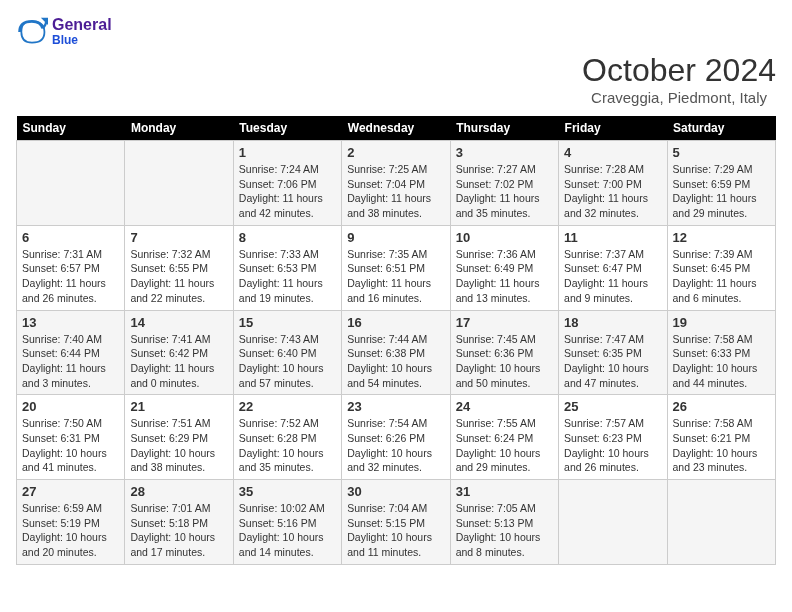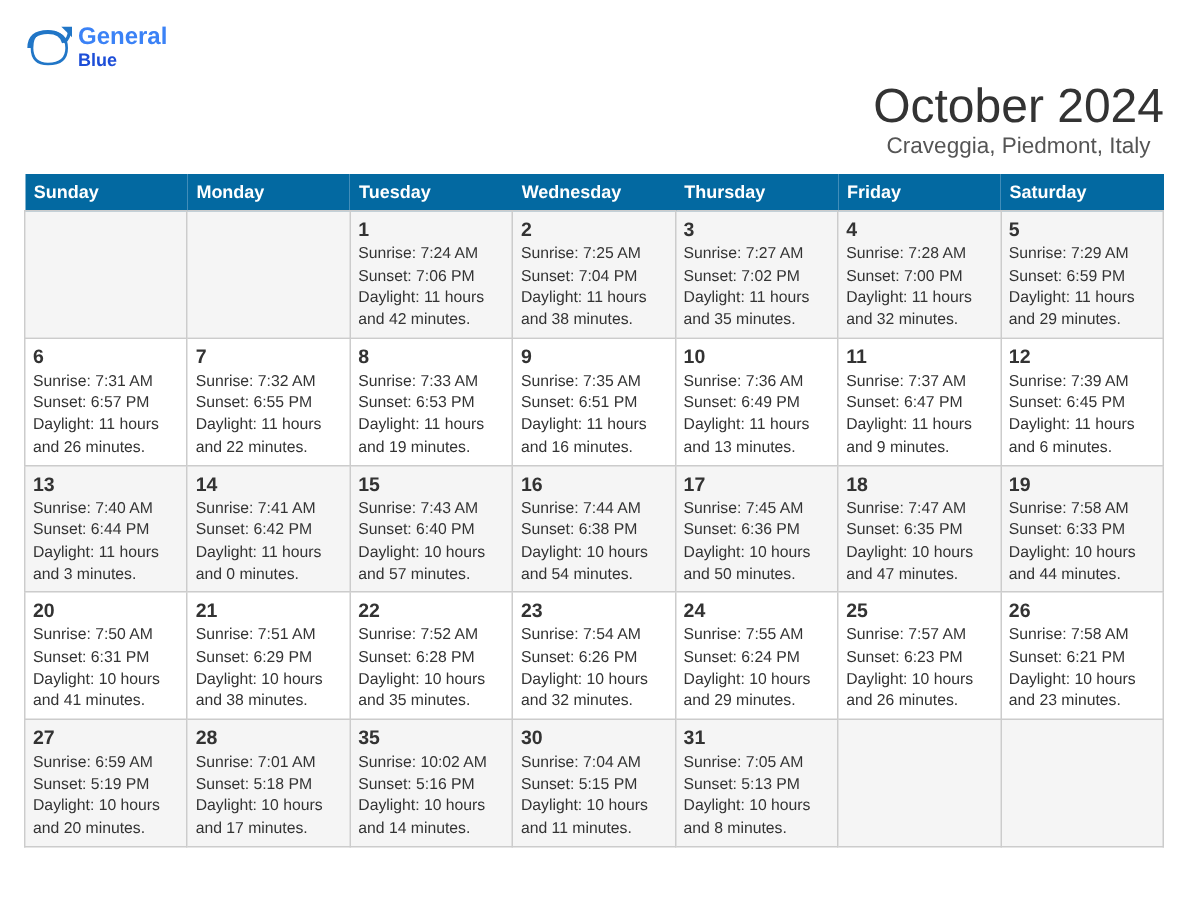--- a/index.html
+++ b/index.html
@@ -38,21 +38,21 @@
       font-size: 15px;
       color: #555;
       text-align: center;
     }
     table {
       width: 100%;
       border-collapse: collapse;
       font-size: 11px;
     }
     thead tr th {
-      background-color: #0369a1;
+      background-color: #000000;
       color: #fff;
       text-align: left;
       padding: 5px 6px;
       font-size: 12px;
       font-weight: bold;
     }
     tbody tr td {
       border: 1px solid #ccc;
       vertical-align: top;
       padding: 4px 5px;
@@ -81,21 +81,21 @@
 
 <div class="header">
   <div class="logo">
     <svg class="logo-icon" viewBox="0 0 36 36" xmlns="http://www.w3.org/2000/svg">
       <path d="M4 18 Q4 6 18 6 Q28 6 30 14" stroke="#2176c7" stroke-width="3" fill="none"></path>
       <path d="M30 14 Q34 10 34 6" stroke="#2176c7" stroke-width="2.5" fill="none"></path>
       <path d="M18 6 Q32 6 32 18 Q32 30 18 30 Q6 30 6 18 Q6 10 10 8" stroke="#2176c7" stroke-width="2" fill="none"></path>
       <polygon points="28,2 36,10 36,2" fill="#2176c7"></polygon>
     </svg>
     <div>
-      <div style="font-size:16px;font-weight:bold;color:#3b82f6;line-height:1.15;">
+      <div style="font-size:16px;font-weight:bold;color:#4c1d95;line-height:1.15;">
         <span>General</span>
       </div>
       <div style="font-size:12px;font-weight:bold;color:#1d4ed8;line-height:1.15;">
         <span>Blue</span>
       </div>
     </div>
   </div>
   <div class="title-block">
     <div class="month-title">October 2024</div>
     <div class="location-title">Craveggia, Piedmont, Italy</div>

